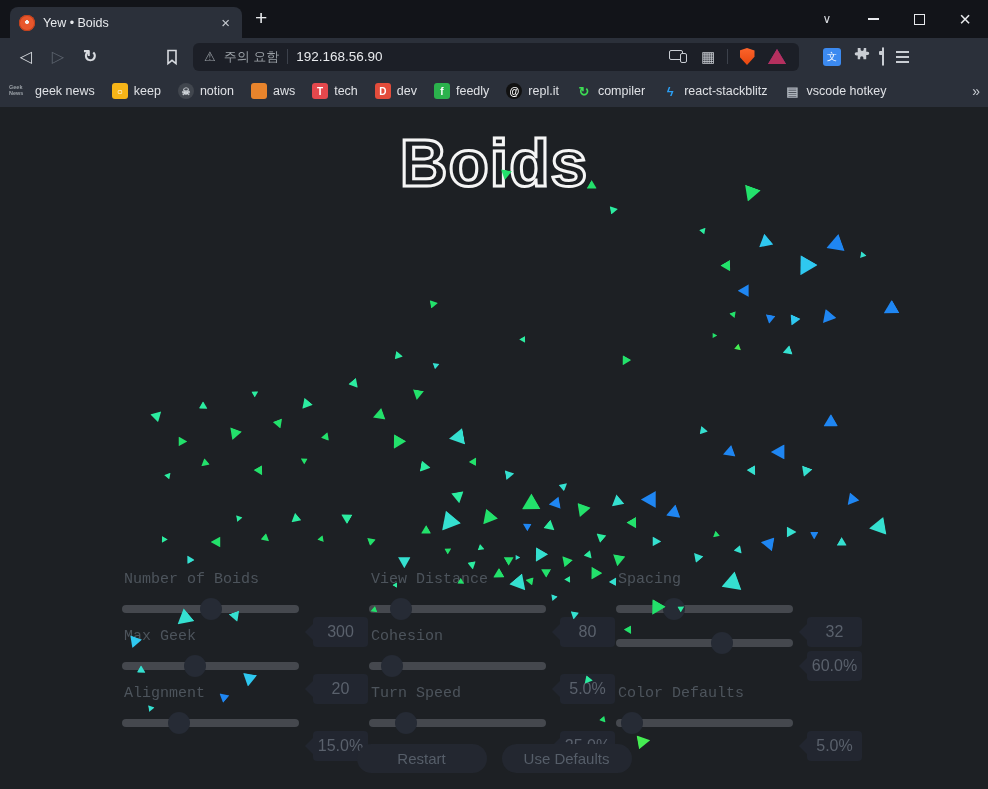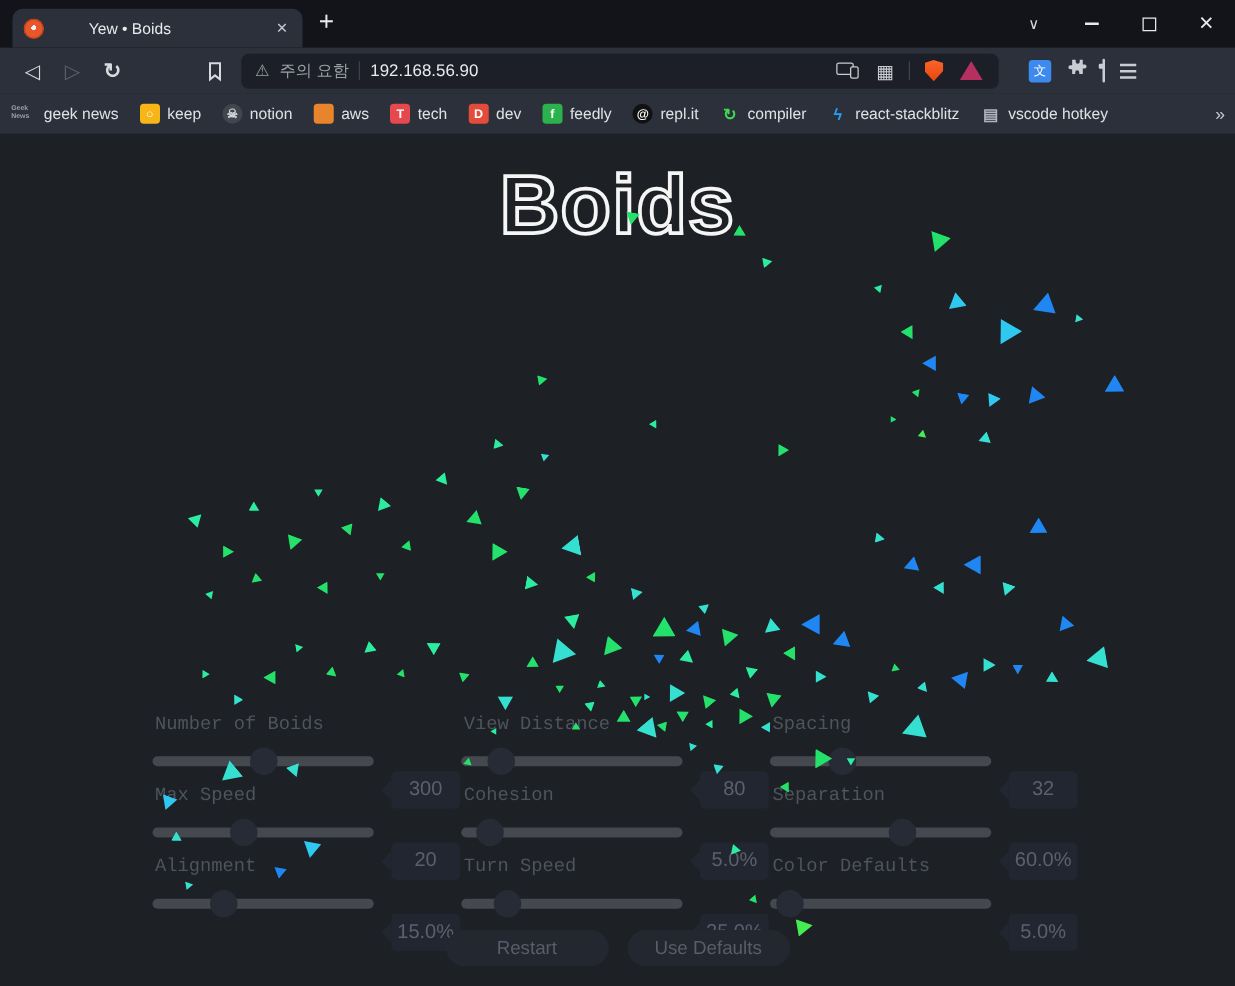--- a/index.html
+++ b/index.html
@@ -8,21 +8,21 @@
 
   
   .titlebar { position:relative; height:38px; background:#121419;
               display:flex; align-items:flex-end; }
   .tab { margin-left:10px; width:232px; height:31px; background:#2b303a;
          border-radius:8px 8px 0 0; display:flex; align-items:center;
          padding:0 9px; gap:8px; color:#e8eaed; font-size:12.5px; }
   .tab-favicon { width:16px; height:16px; border-radius:50%; flex:none;
       background:radial-gradient(circle at 50% 45%, #f4efe9 0 16%, #e8572c 17% 100%);
       box-shadow:inset 0 0 0 1px #c2401c; }
-  .tab-title { flex:1; white-space:nowrap; overflow:hidden;margin-left:28px; }
+  .tab-title { flex:1; white-space:nowrap; overflow:hidden; }
   .tab-close { color:#c7cbd1; font-size:15px; padding:0 3px; cursor:default; }
   .new-tab { align-self:center; margin-left:13px; margin-bottom:2px;
              color:#e8eaed; font-size:21px; font-weight:300; }
   .win-controls { position:absolute; right:0; top:0; height:38px; display:flex; }
   .win-btn { width:46px; height:38px; display:flex; align-items:center;
              justify-content:center; color:#e8eaed; }
   .chev { font-size:12px; color:#d7dadf; }
   .bar-min { width:11px; height:1.6px; background:#e8eaed; }
   .box-max { width:11px; height:11px; border:1.6px solid #e8eaed; }
   .x-close { font-size:20px; line-height:1; }
@@ -394,21 +394,21 @@
           <div class="slider">
             <div class="track"></div>
             <div class="thumb" style="left: calc(33% - 11px);"></div>
           </div>
           <div class="value-box">
             <span>32</span>
           </div>
         </div>
       </div>
       <div>
-        <div class="setting-label">Max Speed</div>
+        <div class="setting-label">Max Geek</div>
         <div class="setting-row">
           <div class="slider">
             <div class="track"></div>
             <div class="thumb" style="left: calc(41% - 11px);"></div>
           </div>
           <div class="value-box">
             <span>20</span>
           </div>
         </div>
       </div>
@@ -418,21 +418,20 @@
           <div class="slider">
             <div class="track"></div>
             <div class="thumb" style="left: calc(13% - 11px);"></div>
           </div>
           <div class="value-box">
             <span>5.0%</span>
           </div>
         </div>
       </div>
       <div>
-        <div class="setting-label">Separation</div>
         <div class="setting-row">
           <div class="slider">
             <div class="track"></div>
             <div class="thumb" style="left: calc(60% - 11px);"></div>
           </div>
           <div class="value-box">
             <span>60.0%</span>
           </div>
         </div>
       </div>

